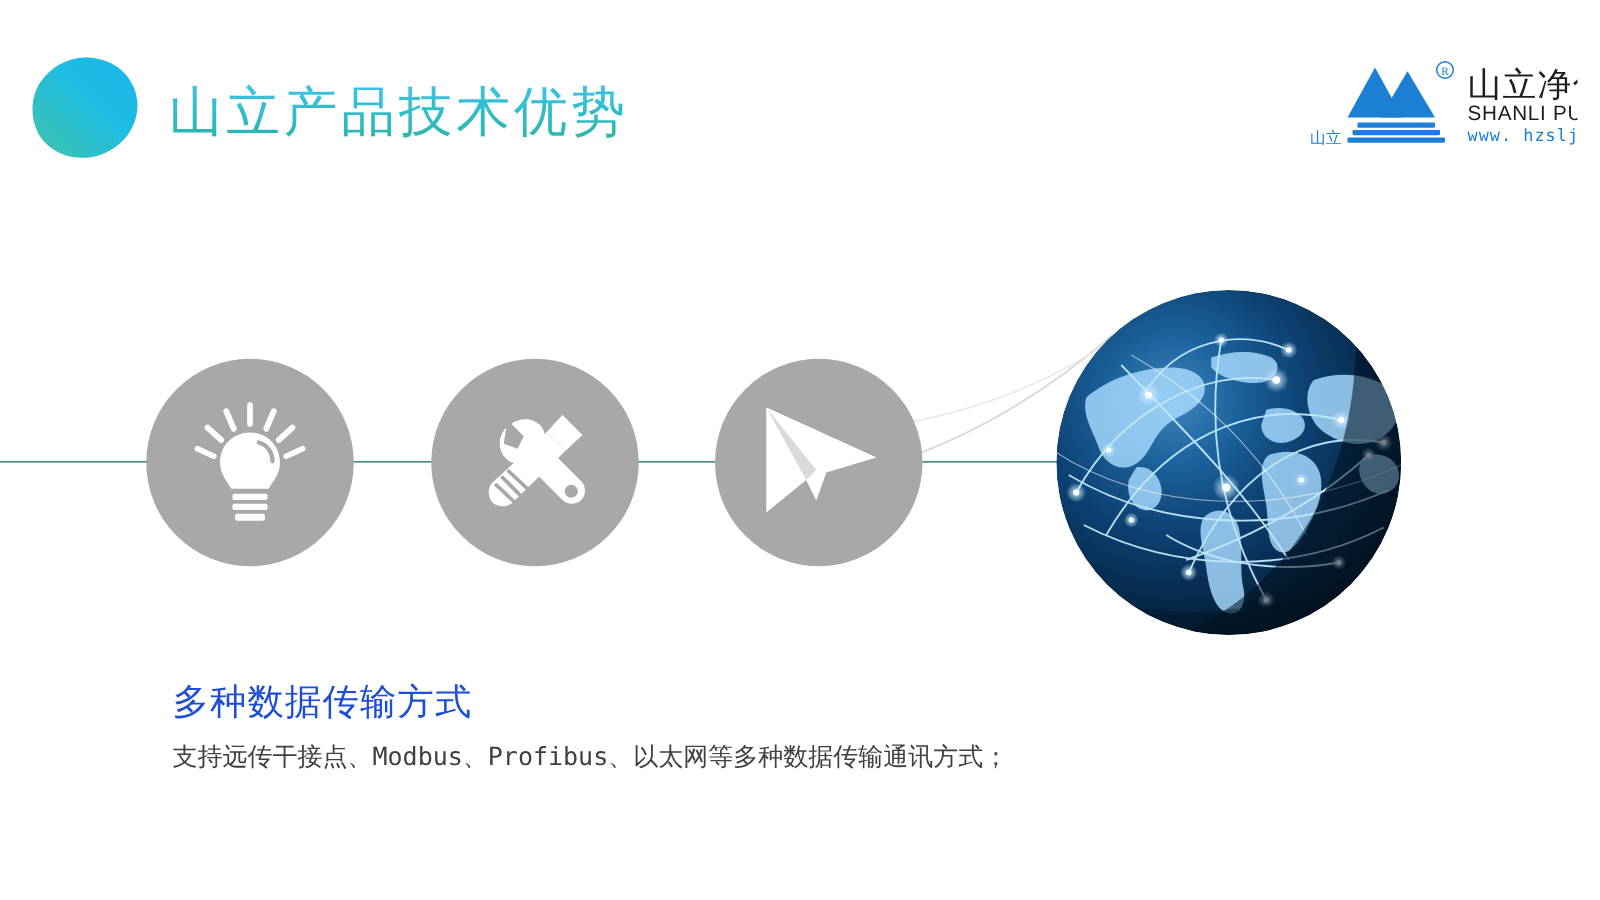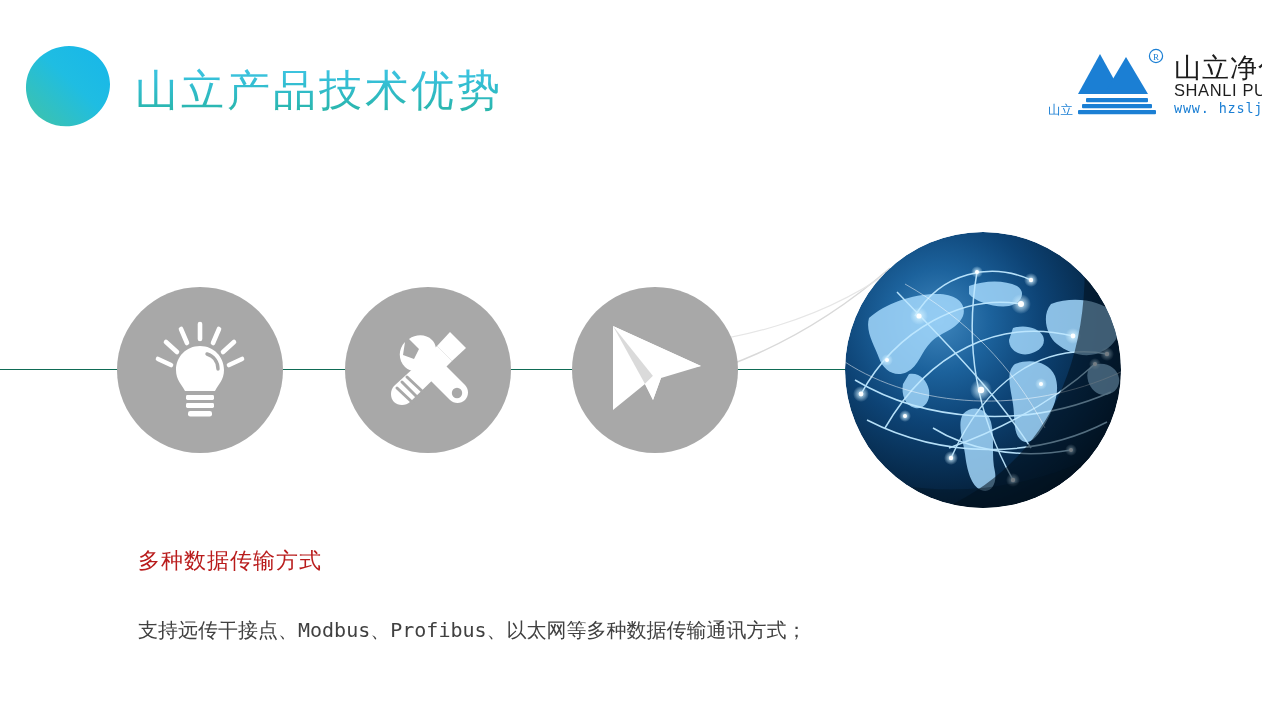--- a/index.html
+++ b/index.html
@@ -54,30 +54,29 @@
     position:absolute; left:845px; top:232px;
     width:276px; height:276px; border-radius:50%;
     overflow:hidden;
     background:radial-gradient(circle at 32% 34%, #2b6fa8 0%, #14528c 22%, #0b3a६e 40%, #072a52 62%, #041c36 82%, #02111f 100%);
   }
   .globe svg { display:block; position:absolute; left:0; top:0; }
 
   
   .sub-head {
     position:absolute; left:138px; top:541px;
-    font-size:22px; line-height:40px; color:#b91c1c;
+    font-size:29px; line-height:40px; color:#1d4ed8;
     font-family:"DejaVu Sans","Liberation Sans",sans-serif;
     letter-spacing:1px; white-space:nowrap;text-align:right;
   }
   .body-text {
     position:absolute; left:138px; top:589px; width:760px;
     font-size:20px; line-height:32px; color:#404040;
     font-family:"DejaVu Sans Mono","Liberation Mono",monospace;
     letter-spacing:0px;
-    margin-top:25px;
   }
   .body-text div { white-space:nowrap; }
 </style>
 </head>
 <body>
 
 <div class="slide">
 
   <div class="blob-wrap">
     <svg viewBox="0 0 92 86" xmlns="http://www.w3.org/2000/svg">

